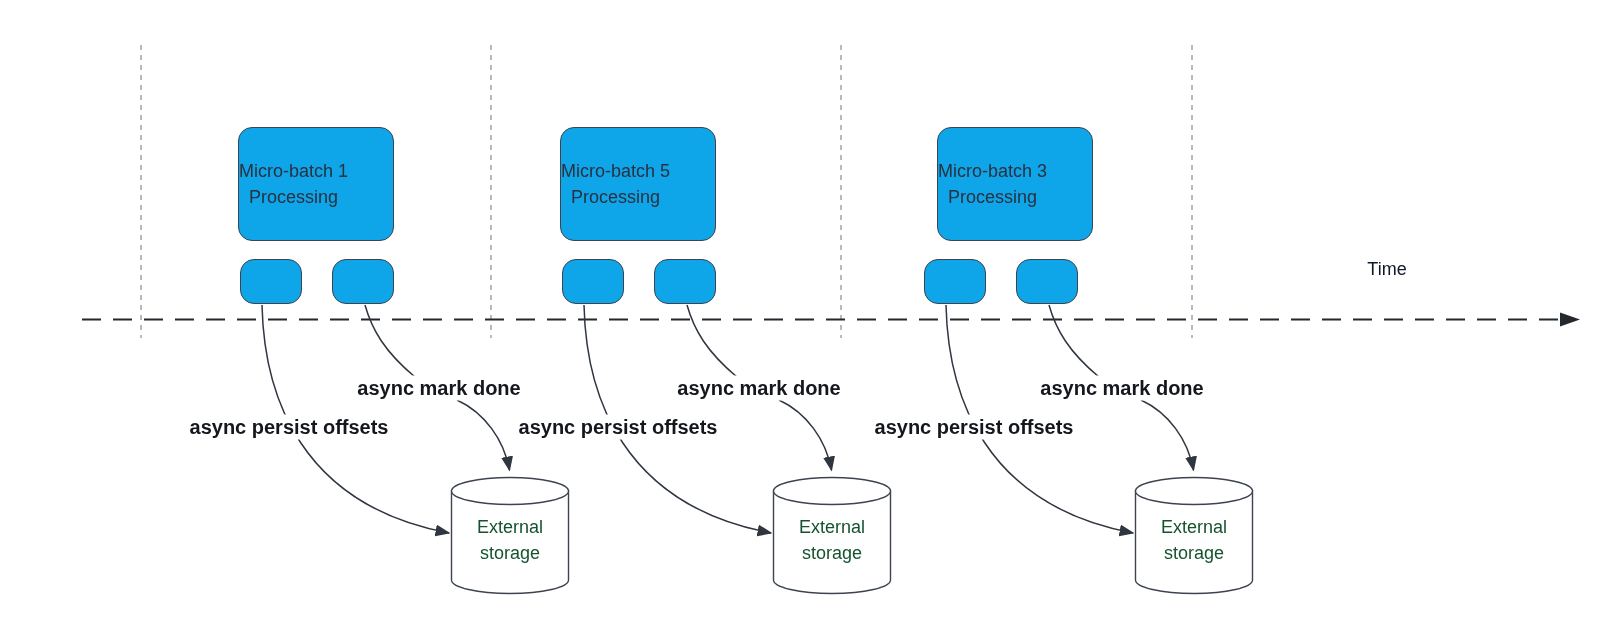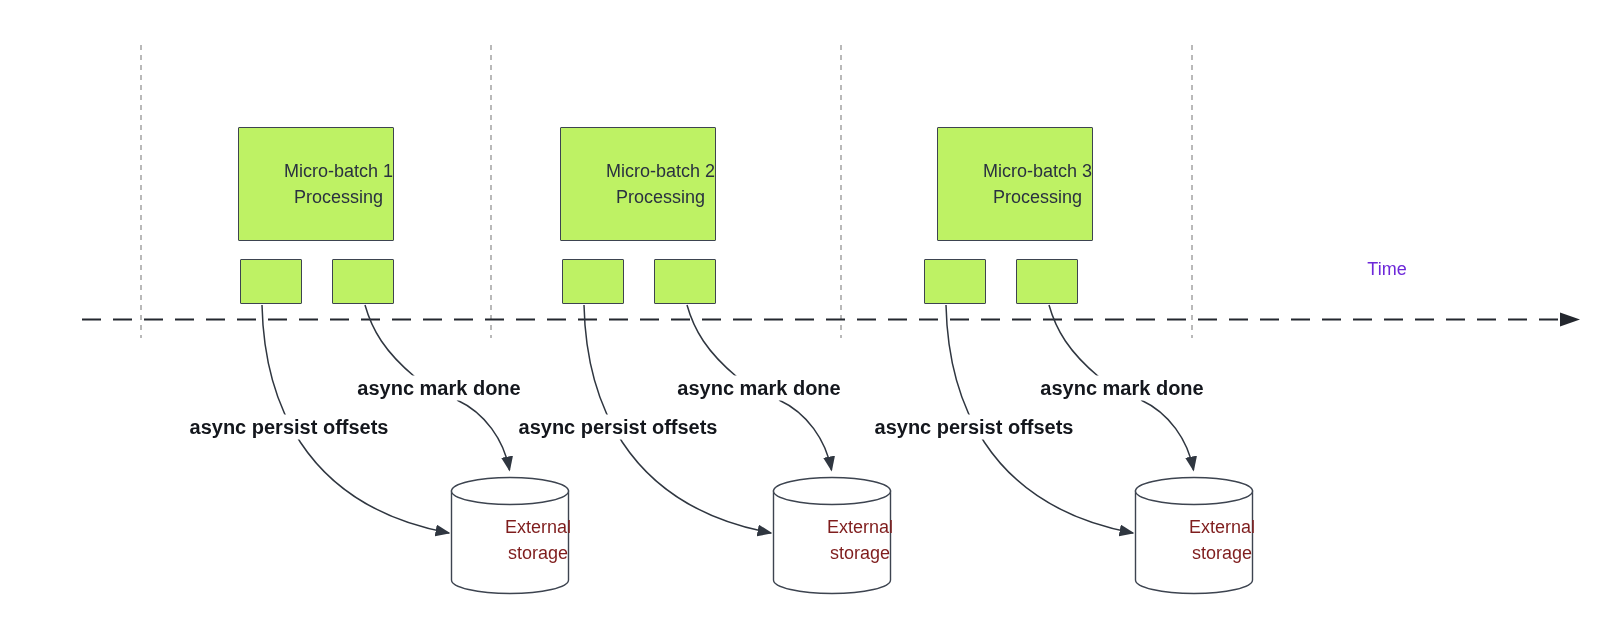--- a/index.html
+++ b/index.html
@@ -2,39 +2,39 @@
 <html><head>
 <meta charset="utf-8">
 <style>
   html,body{margin:0;padding:0;background:#ffffff;}
   .stage{
     position:relative;width:1600px;height:642px;background:#ffffff;overflow:hidden;
     font-family:"Liberation Sans","DejaVu Sans",sans-serif;color:#2a3140;
   }
   .vlayer{position:absolute;left:0;top:0;width:1600px;height:642px;}
   .node{
-    position:absolute;background:#bef264;border:1.4px solid #3d4450;border-radius:1px;
-    display:flex;align-items:center;justify-content:flex-end;text-align:center;
+    position:absolute;background:#0ea5e9;border:1.4px solid #3d4450;border-radius:14px;
+    display:flex;align-items:center;justify-content:flex-start;text-align:center;
     box-sizing:border-box;
   }
   .process-box{width:156px;height:114px;font-size:18px;line-height:26px;}
   .task-box{width:62px;height:45px;top:259px;}
   .pre{white-space:pre-line;}
   .edge-label{
     position:absolute;transform:translate(-50%,-50%);
     font-size:20px;font-weight:bold;color:#14171d;background:#ffffff;
     padding:1px 4px;white-space:nowrap;
   }
   .storage-label{
     position:absolute;transform:translate(-50%,-50%);
-    font-size:18px;line-height:26px;text-align:center;white-space:pre-line;color:#7f1d1d;margin-left:28px;
+    font-size:18px;line-height:26px;text-align:center;white-space:pre-line;color:#14532d;
   }
   .time-label{
     position:absolute;transform:translate(-50%,-50%);
-    font-size:18px;color:#6d28d9;white-space:nowrap;
+    font-size:18px;color:#0f172a;white-space:nowrap;
   }
 </style>
 </head>
 <body>
 
 <div class="stage">
 
   <svg class="vlayer" width="1600" height="642" viewBox="0 0 1600 642" xmlns="http://www.w3.org/2000/svg">
     <defs>
       <marker id="ah" viewBox="0 0 10 8" refX="9" refY="4" markerWidth="10" markerHeight="8" orient="auto">
@@ -82,21 +82,21 @@
 Processing</span>
   </div>
   <div class="node task-box" style="left:240px;"></div>
   <div class="node task-box" style="left:332px;"></div>
   <div class="edge-label" style="left:289px;top:427px;">async persist offsets</div>
   <div class="edge-label" style="left:439px;top:388px;">async mark done</div>
   <div class="storage-label" style="left:510px;top:540px;">External
 storage</div>
 
   <div class="node process-box" style="left:560px;top:127px;">
-    <span class="pre">Micro-batch 2
+    <span class="pre">Micro-batch 5
 Processing</span>
   </div>
   <div class="node task-box" style="left:562px;"></div>
   <div class="node task-box" style="left:654px;"></div>
   <div class="edge-label" style="left:618px;top:427px;">async persist offsets</div>
   <div class="edge-label" style="left:759px;top:388px;">async mark done</div>
   <div class="storage-label" style="left:832px;top:540px;">External
 storage</div>
 
   <div class="node process-box" style="left:922px;top:127px;margin-left:15px;">

